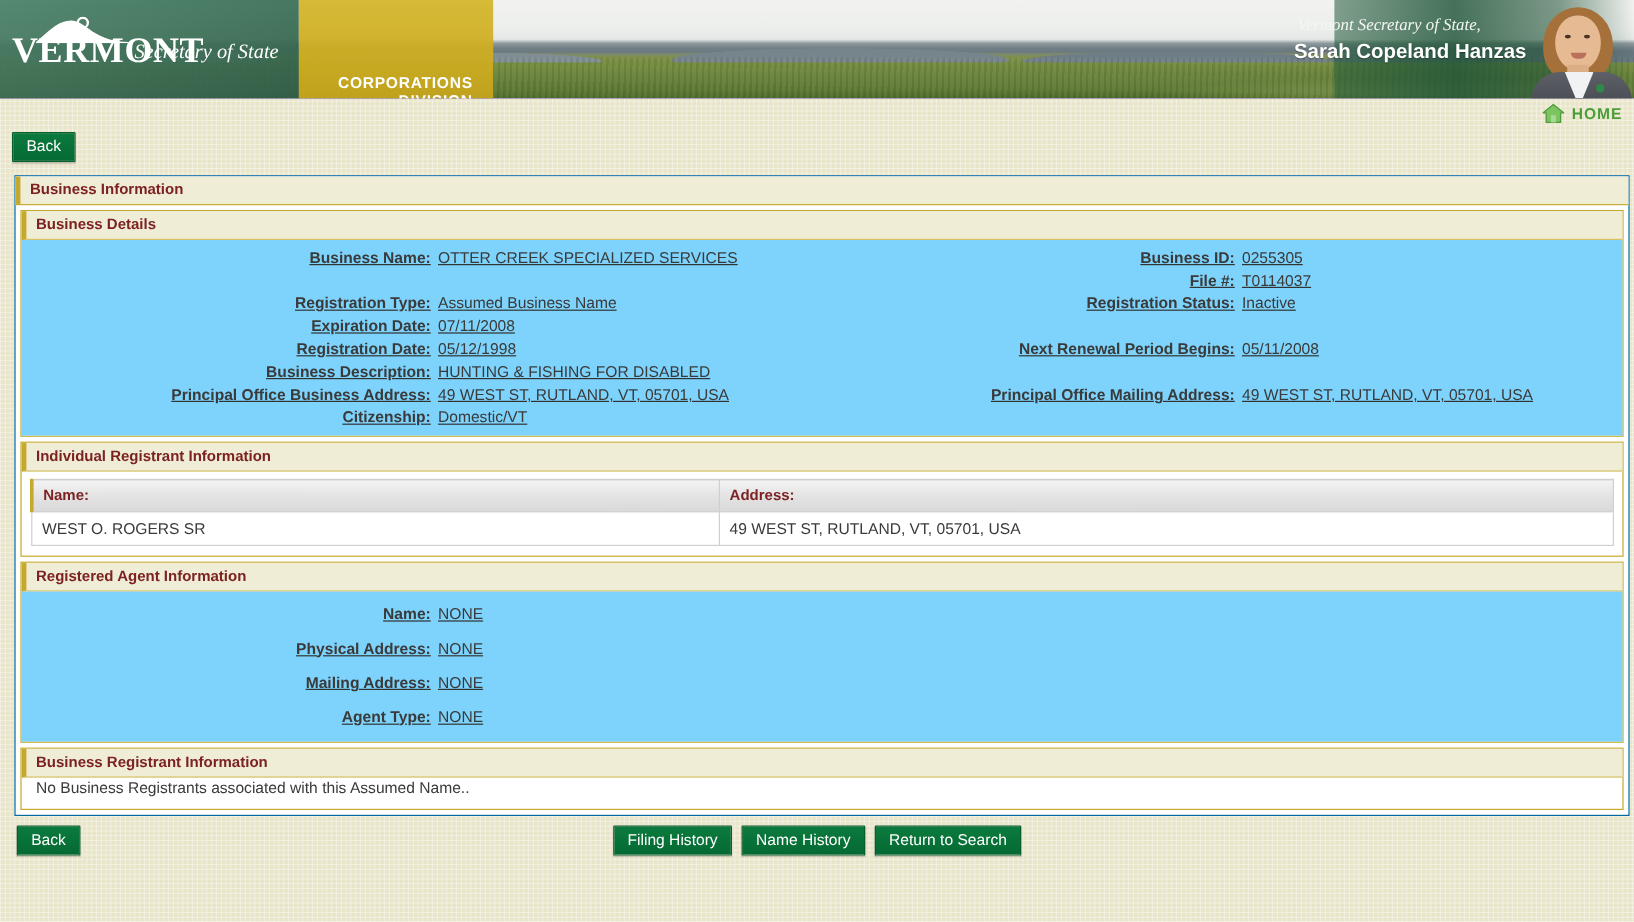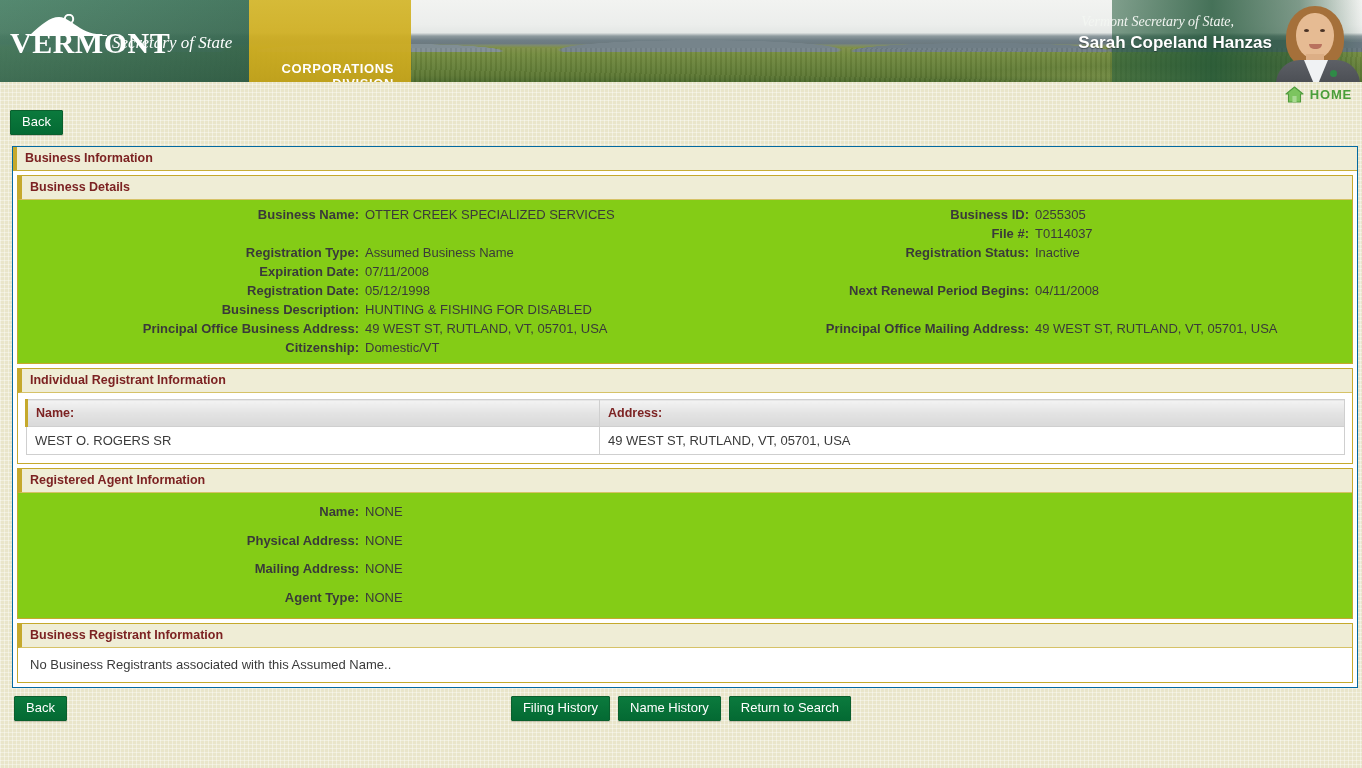--- a/index.html
+++ b/index.html
@@ -245,22 +245,23 @@
   .inner-title-bar {
     background: #efedd6;
     border-left: 4px solid #c5a92c;
     border-bottom: 1px solid #d6c267;
     padding: 4px 0 5px 8px;
     font-size: 12.5px;
     font-weight: bold;
     color: #7c2222;
   }
   .panel-body {
-    background: #84cc16;
+    background: #7dd3fc;
     padding: 5px 0 6px 0;
+    text-decoration: underline;
   }
   .frow {
     display: flex;
     align-items: baseline;
     line-height: 19px;
     min-height: 19px;
   }
   .flabel {
     text-align: right;
     font-weight: bold;
@@ -308,21 +309,21 @@
     border-right: 1px solid #cfcfcf;
     padding: 6px 8px;
     font-size: 13px;
     color: #3a3a3a;
     background: #ffffff;
   }
   .reg-table th:last-child, .reg-table td:last-child { border-right: none; }
   .colw-name { width: 555px; }
 
   .empty-note {
-    padding: 9px 0 10px 12px;
+    padding: 1px 0 10px 12px;
     font-size: 13px;
     color: #3a3a3a;
   }
 
   
   .bottom-bar {
     position: relative;
     height: 46px;
     padding-top: 10px;
   }
@@ -437,21 +438,21 @@
               <div class="flabel">File #:</div>
               <div class="fvalue">T0114037</div>
             </div>
           <div class="frow">
               <div class="flabel">Registration Status:</div>
               <div class="fvalue">Inactive</div>
             </div>
           <div class="frow spacer-row"></div>
           <div class="frow">
               <div class="flabel">Next Renewal Period Begins:</div>
-              <div class="fvalue">04/11/2008</div>
+              <div class="fvalue">05/11/2008</div>
             </div>
           <div class="frow spacer-row"></div>
           <div class="frow">
               <div class="flabel">Principal Office Mailing Address:</div>
               <div class="fvalue">49 WEST ST, RUTLAND, VT, 05701, USA</div>
             </div>
           <div class="frow spacer-row"></div>
         </div>
       </div>
     </div>

